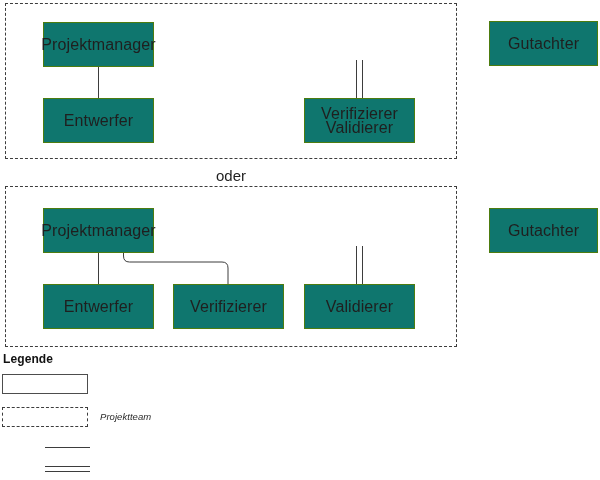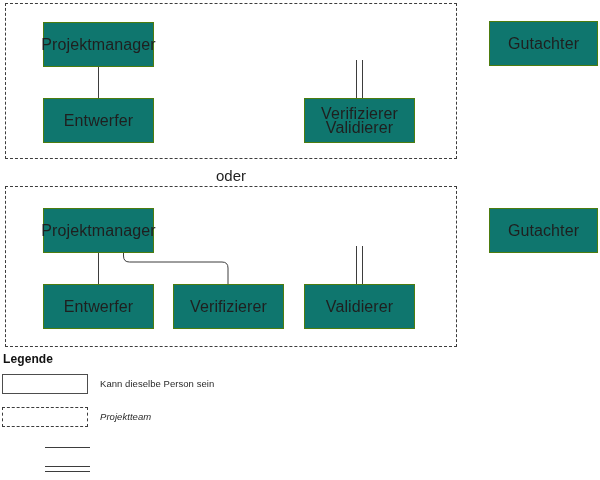--- a/index.html
+++ b/index.html
@@ -200,21 +200,20 @@
     <span class="label-stack">
       <span>Gutachter</span>
     </span>
   </div>
 
   <div id="legend">
 
     <div id="legend-title">Legende</div>
 
     <div class="legend-swatch-solid" style="left:2px; top:22px; width:86px; height:20px;"></div>
-    <div class="legend-row-text" style="left:100px; top:26px;">Kann dieselbe Person sein</div>
 
     <div class="legend-swatch-dashed" style="left:2px; top:55px; width:86px; height:20px;"></div>
     <div class="legend-row-text" style="left:100px; top:59px;font-style:italic;">Projektteam</div>
 
     <div class="legend-line" style="left:45px; top:95px; width:45px;"></div>
 
     <div class="legend-line" style="left:45px; top:114px; width:45px;"></div>
     <div class="legend-line" style="left:45px; top:119px; width:45px;"></div>
 
   </div>

